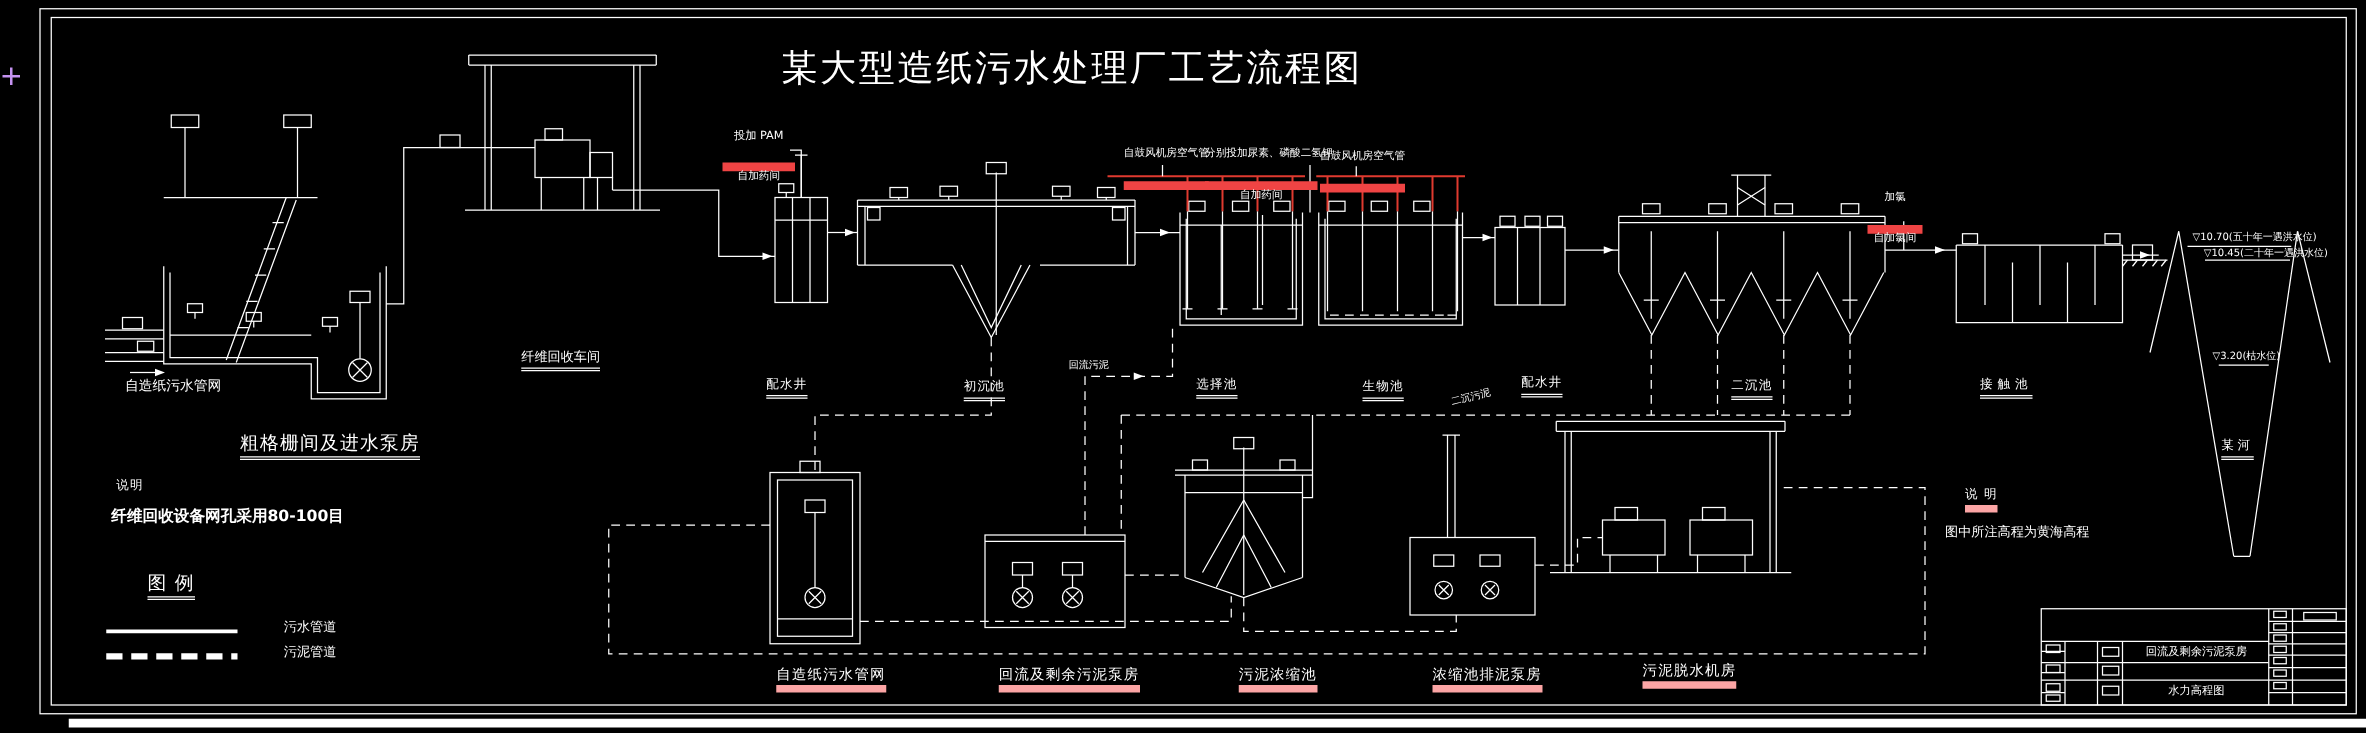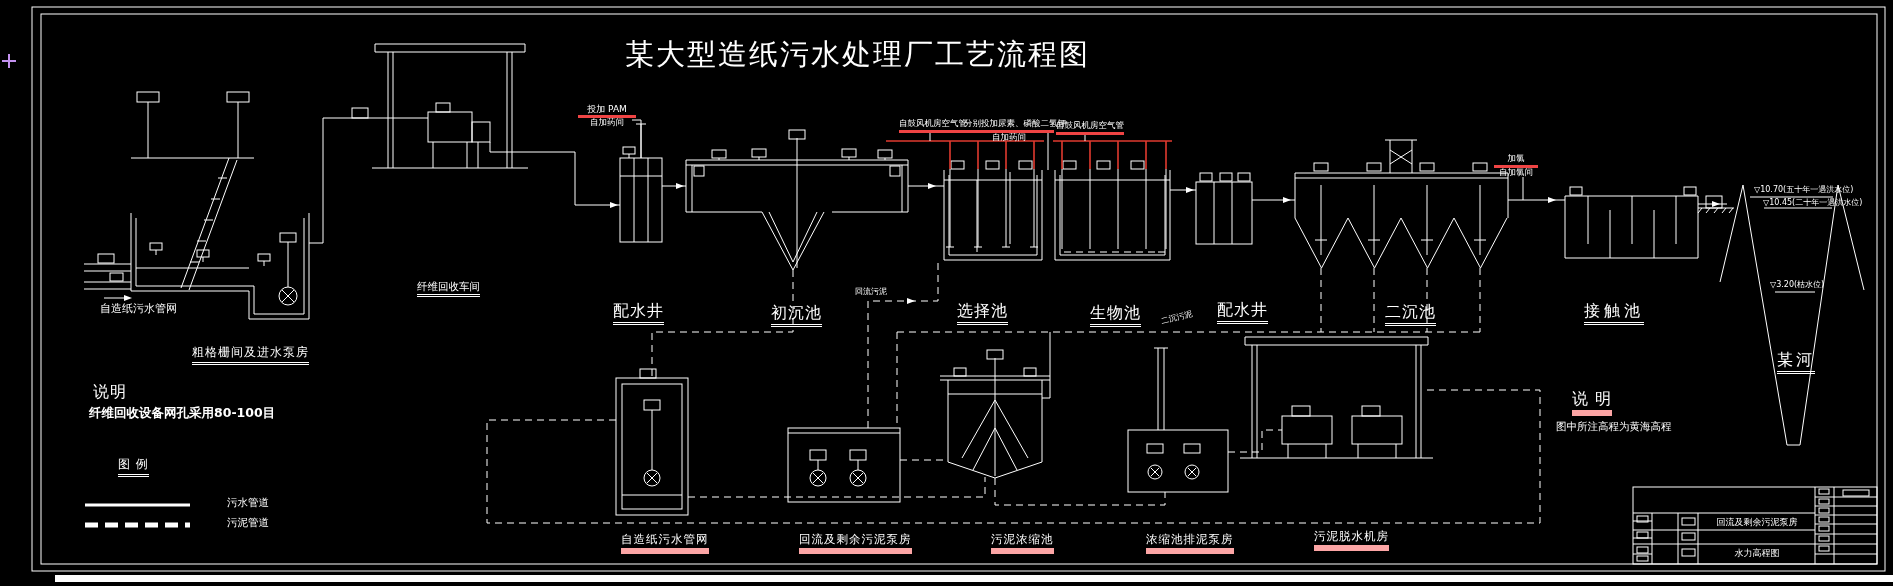--- a/index.html
+++ b/index.html
@@ -9,31 +9,31 @@
   svg.lines *{stroke:#ffffff;fill:none;stroke-width:1;}
   svg.lines .r{stroke:#e03a2f;stroke-width:1.6;}
   svg.lines .d{stroke-dasharray:7 5;}
   svg.lines .fw{fill:#ffffff;stroke:none;}
   svg.lines .mg{stroke:#c492f0;stroke-width:2;}
   svg.lines .th3{stroke-width:3;}
   svg.lines .th5{stroke-width:5;stroke-dasharray:13 7;}
   .label{position:absolute;color:#fff;white-space:nowrap;line-height:1.15;}
   .ctr{text-align:center;}
   .ul1{border-bottom:6px solid #fca5a5;padding-bottom:2px;}
-  .ul1t{border-bottom:3px solid #ef4444;padding-bottom:1px;}
+  .ul1t{border-bottom:7px solid #ef4444;padding-bottom:16px;}
   .ul2{border-bottom:3px double #fff;padding-bottom:2px;}
   .s8{font-size:8px;}
   .s85{font-size:8.5px;}
   .s9{font-size:9px;}
   .s10{font-size:10.5px;}
   .s11{font-size:11px;}
   .s115{font-size:11.5px;letter-spacing:1px;}
-  .s12{font-size:16px;letter-spacing:1px;}
+  .s12{font-size:10px;letter-spacing:1px;}
   .s125{font-size:12.5px;}
-  .s13{font-size:12px;letter-spacing:1px;}
+  .s13{font-size:15px;letter-spacing:1px;}
   .ttl{font-size:29px;letter-spacing:2px;}
   .rot{transform:rotate(-14deg);transform-origin:left top;}
 </style>
 </head>
 <body>
 
 <div class="stage">
 
 <svg class="lines" width="1893" height="586" viewBox="0 0 1893 586">
 

